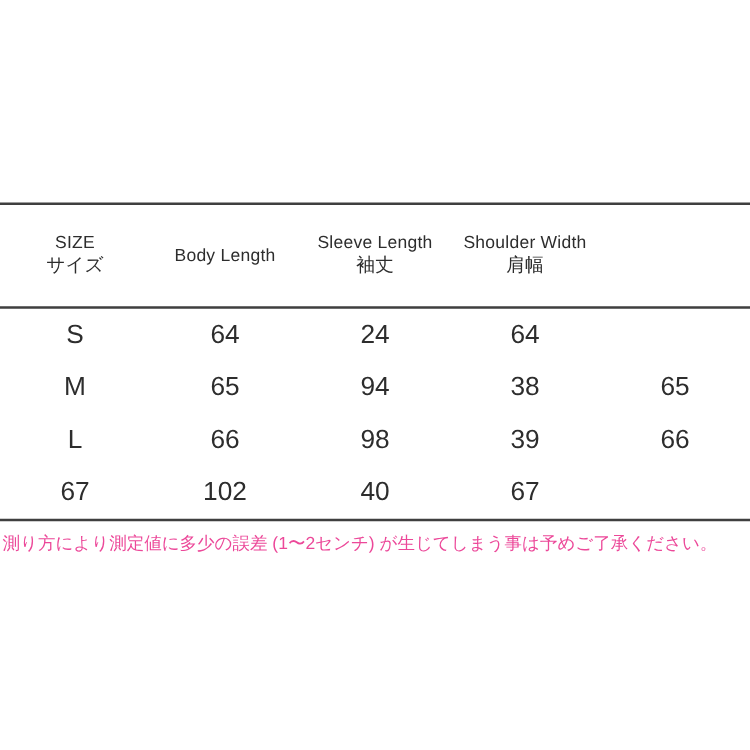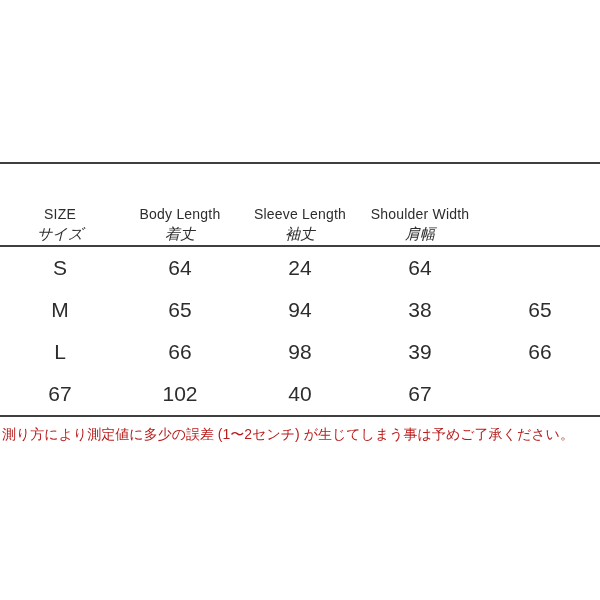--- a/index.html
+++ b/index.html
@@ -15,53 +15,52 @@
   .page { position: relative; width: 600px; height: 600px; }
 
   .chart { margin-top: 162px; width: 600px; }
 
   .header-row {
     box-sizing: border-box;
     height: 85px;
     border-top: 2px solid #3f3f3f;
     border-bottom: 2px solid #3f3f3f;
     display: flex;
-    align-items: flex-end;
+    align-items: center;
   }
   .header-cell { width: 20%; text-align: center; }
   .header-en { font-size: 14px; line-height: 17px; letter-spacing: 0.2px; }
-  .header-ja { font-size: 15px; line-height: 22px; font-style: italic; }
+  .header-ja { font-size: 15px; line-height: 22px; }
 
   .body-rows { border-bottom: 2px solid #3f3f3f; }
   .data-row { height: 42px; display: flex; align-items: center; }
   .cell { width: 20%; text-align: center; font-size: 21px; font-weight: 400; }
 
   .note {
     margin: 8px 2px 0 2px;
     font-size: 14px;
     line-height: 19px;
-    color: #b91c1c;
+    color: #ec4899;
     white-space: nowrap;
   }
 </style>
 </head>
 <body>
 
 <div class="page">
 
   <div class="chart">
 
     <div class="header-row">
       <div class="header-cell">
         <div class="header-en">SIZE</div>
         <div class="header-ja">サイズ</div>
       </div>
       <div class="header-cell">
         <div class="header-en">Body Length</div>
-        <div class="header-ja">着丈</div>
       </div>
       <div class="header-cell">
         <div class="header-en">Sleeve Length</div>
         <div class="header-ja">袖丈</div>
       </div>
       <div class="header-cell">
         <div class="header-en">Shoulder Width</div>
         <div class="header-ja">肩幅</div>
       </div>
     </div>

